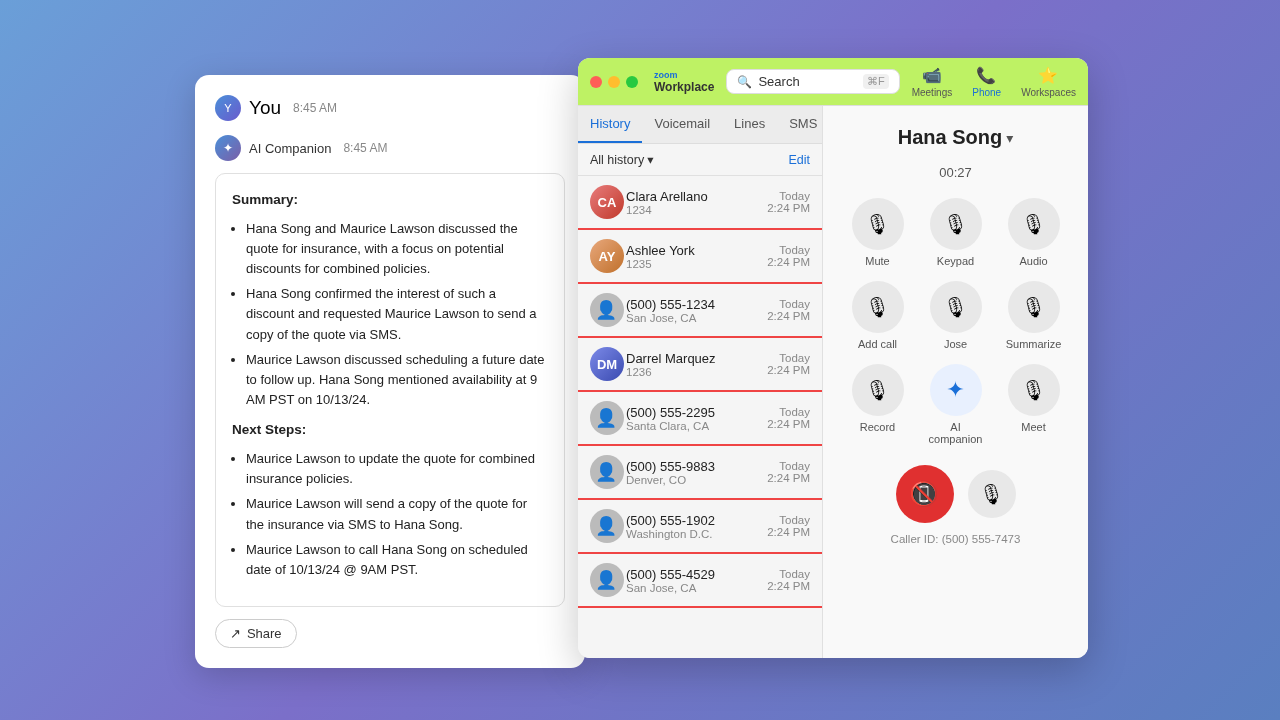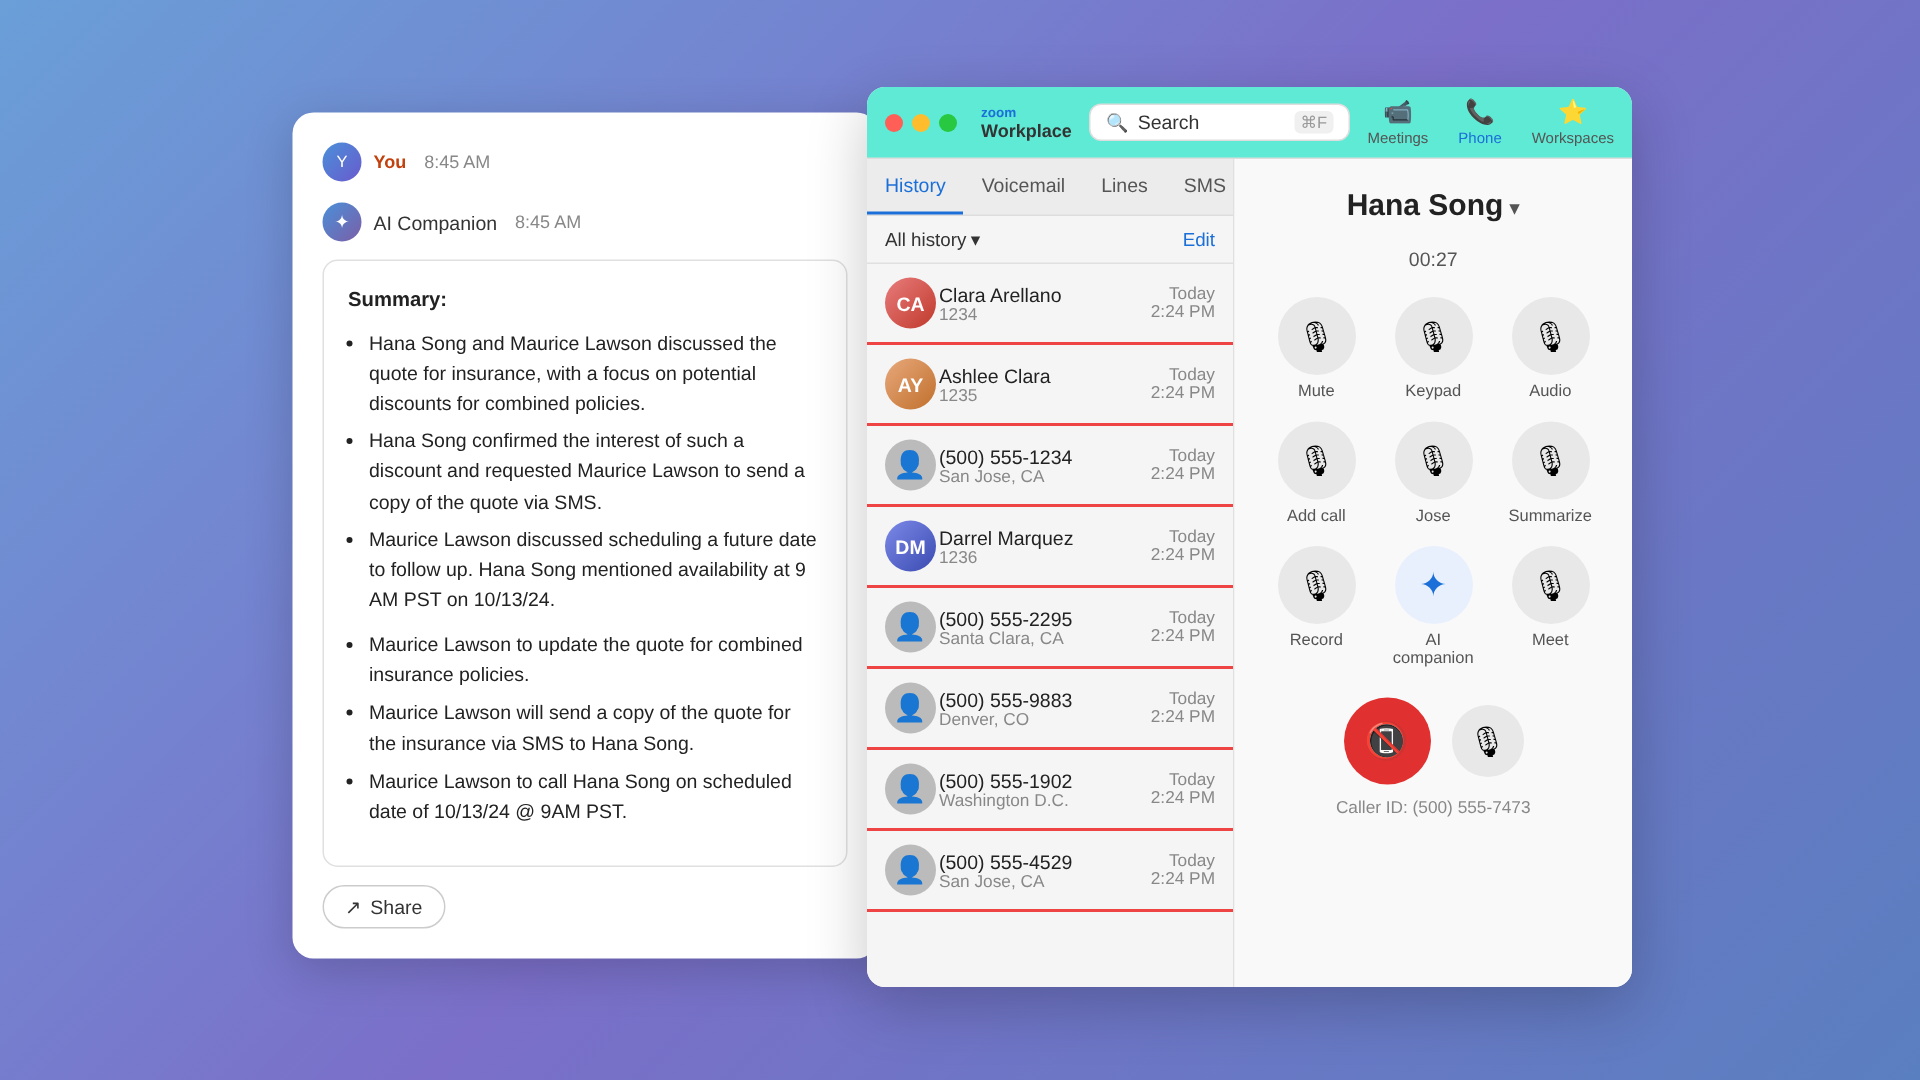--- a/index.html
+++ b/index.html
@@ -63,23 +63,23 @@
       height: 26px;
       background: linear-gradient(135deg, #4a90d9, #6a5acd);
       border-radius: 50%;
       display: flex;
       align-items: center;
       justify-content: center;
       color: white;
       font-size: 11px;
     }
     .user-name {
-      font-size: 12px;
-      color: #c2410c;
-      font-weight: 700;
+      font-size: 19px;
+      color: #000000;
+      font-weight: 400;
     }
     .user-time {
       font-size: 12px;
       color: #888;
       margin-left: 4px;
     }
     .user-bubble {
       display: inline-block;
       background: #e8f0fe;
       border-radius: 18px;
@@ -157,21 +157,21 @@
       border-radius: 12px;
       box-shadow: 0 12px 40px rgba(0,0,0,0.22);
       overflow: hidden;
       z-index: 10;
       display: flex;
       flex-direction: column;
     }
 
     
     .titlebar {
-      background: #5eead4;
+      background: #bef264;
       height: 48px;
       display: flex;
       align-items: center;
       padding: 0 12px;
       gap: 12px;
       border-bottom: 1px solid #ddd;
       flex-shrink: 0;
     }
     .titlebar-dots {
       display: flex;
@@ -475,20 +475,21 @@
     <span class="ai-panel-time">8:45 AM</span>
   </div>
 
   <div class="summary-box">
     <h3>Summary:</h3>
     <ul>
       <li>Hana Song and Maurice Lawson discussed the quote for insurance, with a focus on potential discounts for combined policies.</li>
       <li>Hana Song confirmed the interest of such a discount and requested Maurice Lawson to send a copy of the quote via SMS.</li>
       <li>Maurice Lawson discussed scheduling a future date to follow up. Hana Song mentioned availability at 9 AM PST on 10/13/24.</li>
     </ul>
+    <h3>Next Steps:</h3>
     <ul>
       <li>Maurice Lawson to update the quote for combined insurance policies.</li>
       <li>Maurice Lawson will send a copy of the quote for the insurance via SMS to Hana Song.</li>
       <li>Maurice Lawson to call Hana Song on scheduled date of 10/13/24 @ 9AM PST.</li>
     </ul>
   </div>
 
   <button class="share-btn">
     <span>↗</span>
     <span>Share</span>
@@ -554,21 +555,21 @@
           </div>
           <div class="history-time-col">
             <div class="history-date">Today</div>
             <div class="history-time">2:24 PM</div>
           </div>
         </div>
 
         <div class="history-item">
           <div class="history-avatar ashlee">AY</div>
           <div class="history-info">
-            <div class="history-name">Ashlee Clara</div>
+            <div class="history-name">Ashlee York</div>
             <div class="history-number">1235</div>
           </div>
           <div class="history-time-col">
             <div class="history-date">Today</div>
             <div class="history-time">2:24 PM</div>
           </div>
         </div>
 
         <div class="history-item">
           <div class="history-avatar unknown" style="font-size:18px;">👤</div>

